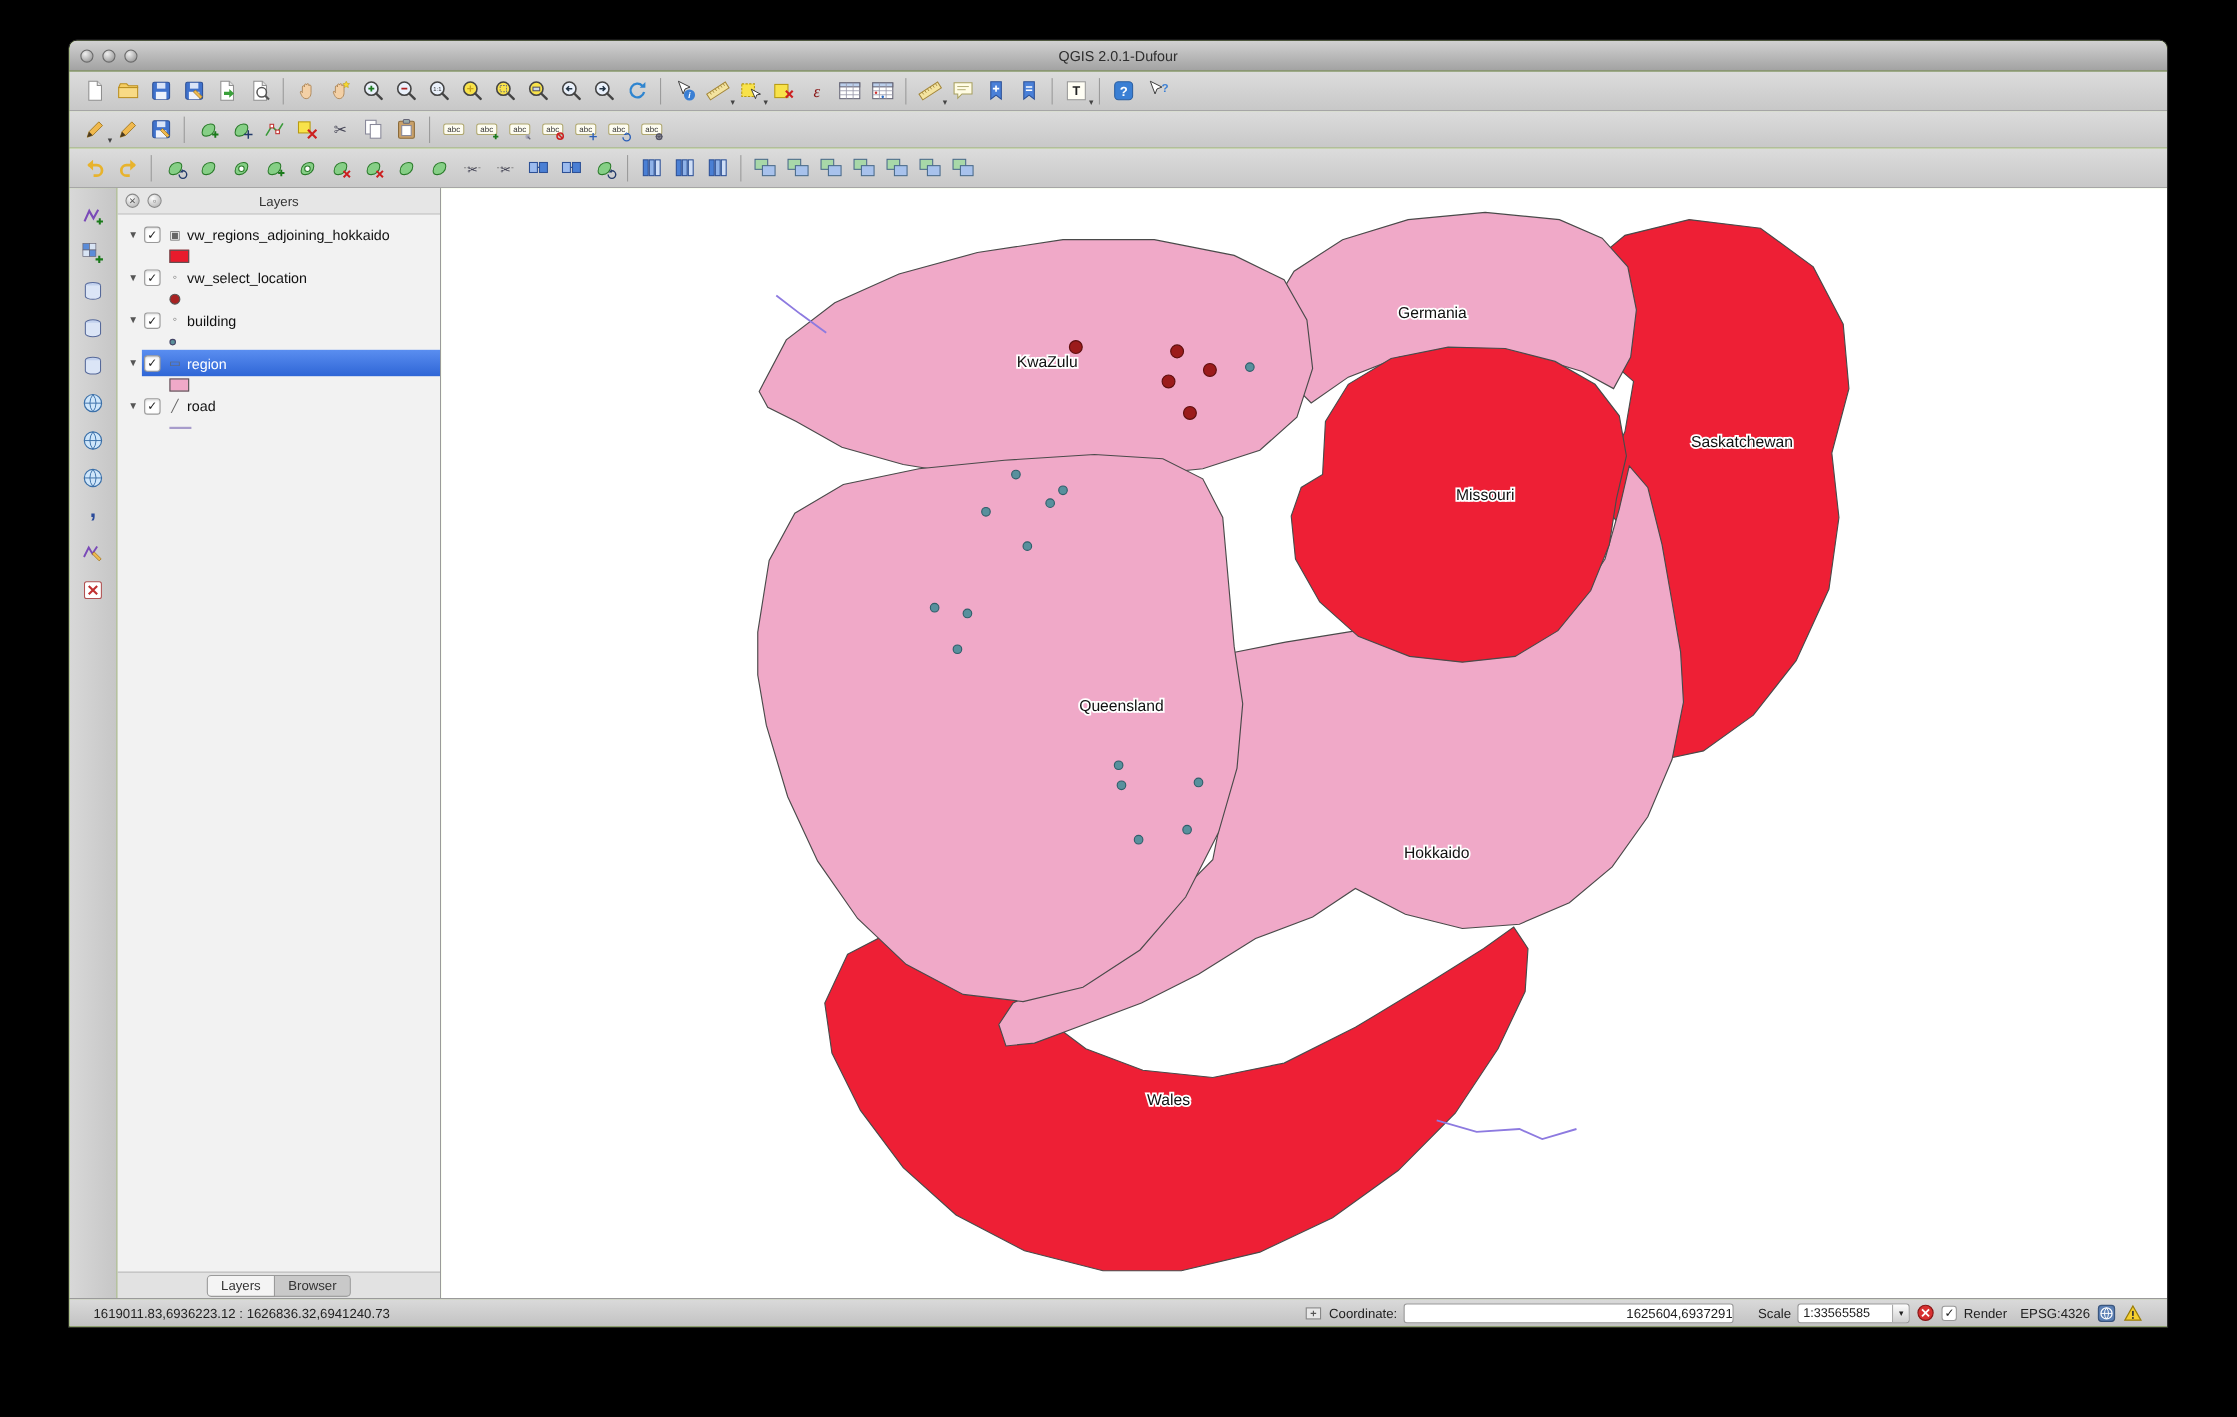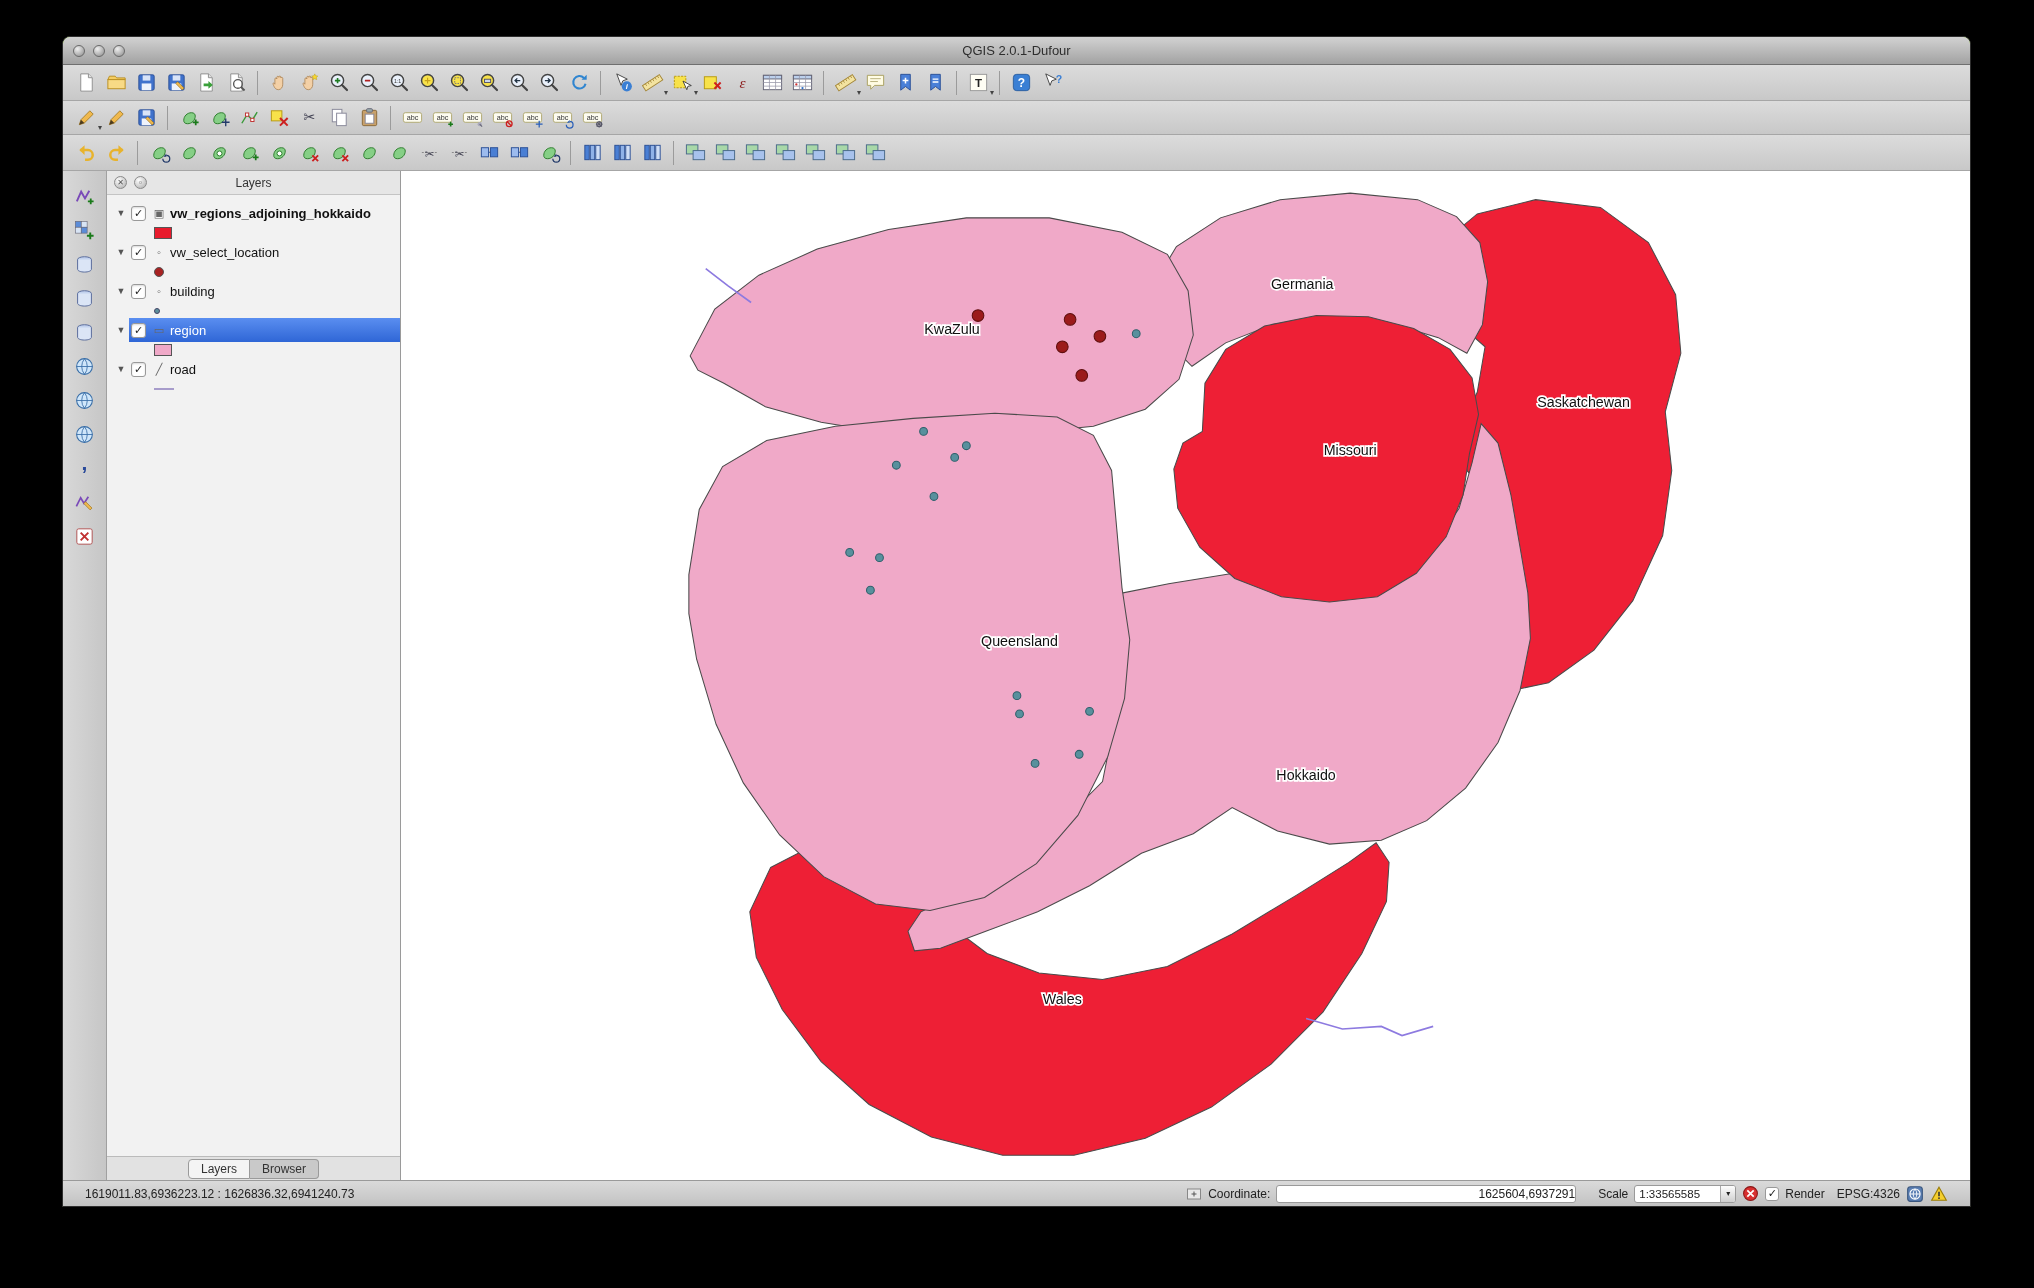--- a/index.html
+++ b/index.html
@@ -38,21 +38,21 @@
   .tree-row{height:24px;display:flex;align-items:center;font-size:13px;color:#111;}
   .tri{width:16px;text-align:center;font-size:9px;color:#555;margin-left:6px;flex:0 0 auto;}
   .row-body{flex:1 1 auto;display:flex;align-items:center;height:100%;padding-left:2px;}
   .row-body.selected{background:linear-gradient(#5a8ef0,#2f66d6);}
   .row-body.selected .llabel{color:#fff;}
   .cb{width:15px;height:15px;background:#fff;border:1px solid #999;border-radius:3px;margin-right:4px;
       display:flex;align-items:center;justify-content:center;font-size:11px;color:#222;
       box-shadow:inset 0 1px 2px rgba(0,0,0,.15);flex:0 0 auto;}
   .licon{width:18px;text-align:center;font-size:11px;color:#666;flex:0 0 auto;}
   .llabel{margin-left:2px;white-space:nowrap;}
-  .bold{font-weight:bold;}
+  .bold{font-weight:normal;}
   .swatch-row{height:15px;display:flex;align-items:center;padding-left:47px;}
   .sw-rect{width:18px;height:12px;border:1px solid #555;}
   .sw-circle{width:10px;height:10px;border-radius:50%;border:1px solid #555;}
   .sw-dot{width:6px;height:6px;border-radius:50%;border:1px solid #446;}
   .sw-line{width:20px;height:2px;}
   .panel-tabs{height:24px;display:flex;justify-content:center;align-items:center;background:#e2e2e2;
               border-top:1px solid #bbb;flex:0 0 auto;}
   .ptab{font-size:12px;padding:2px 12px;border:1px solid #9a9a9a;background:#c9c9c9;color:#333;}
   .ptab:first-child{border-radius:4px 0 0 4px;}
   .ptab:last-child{border-radius:0 4px 4px 0;border-left:none;padding-left:12px;}

